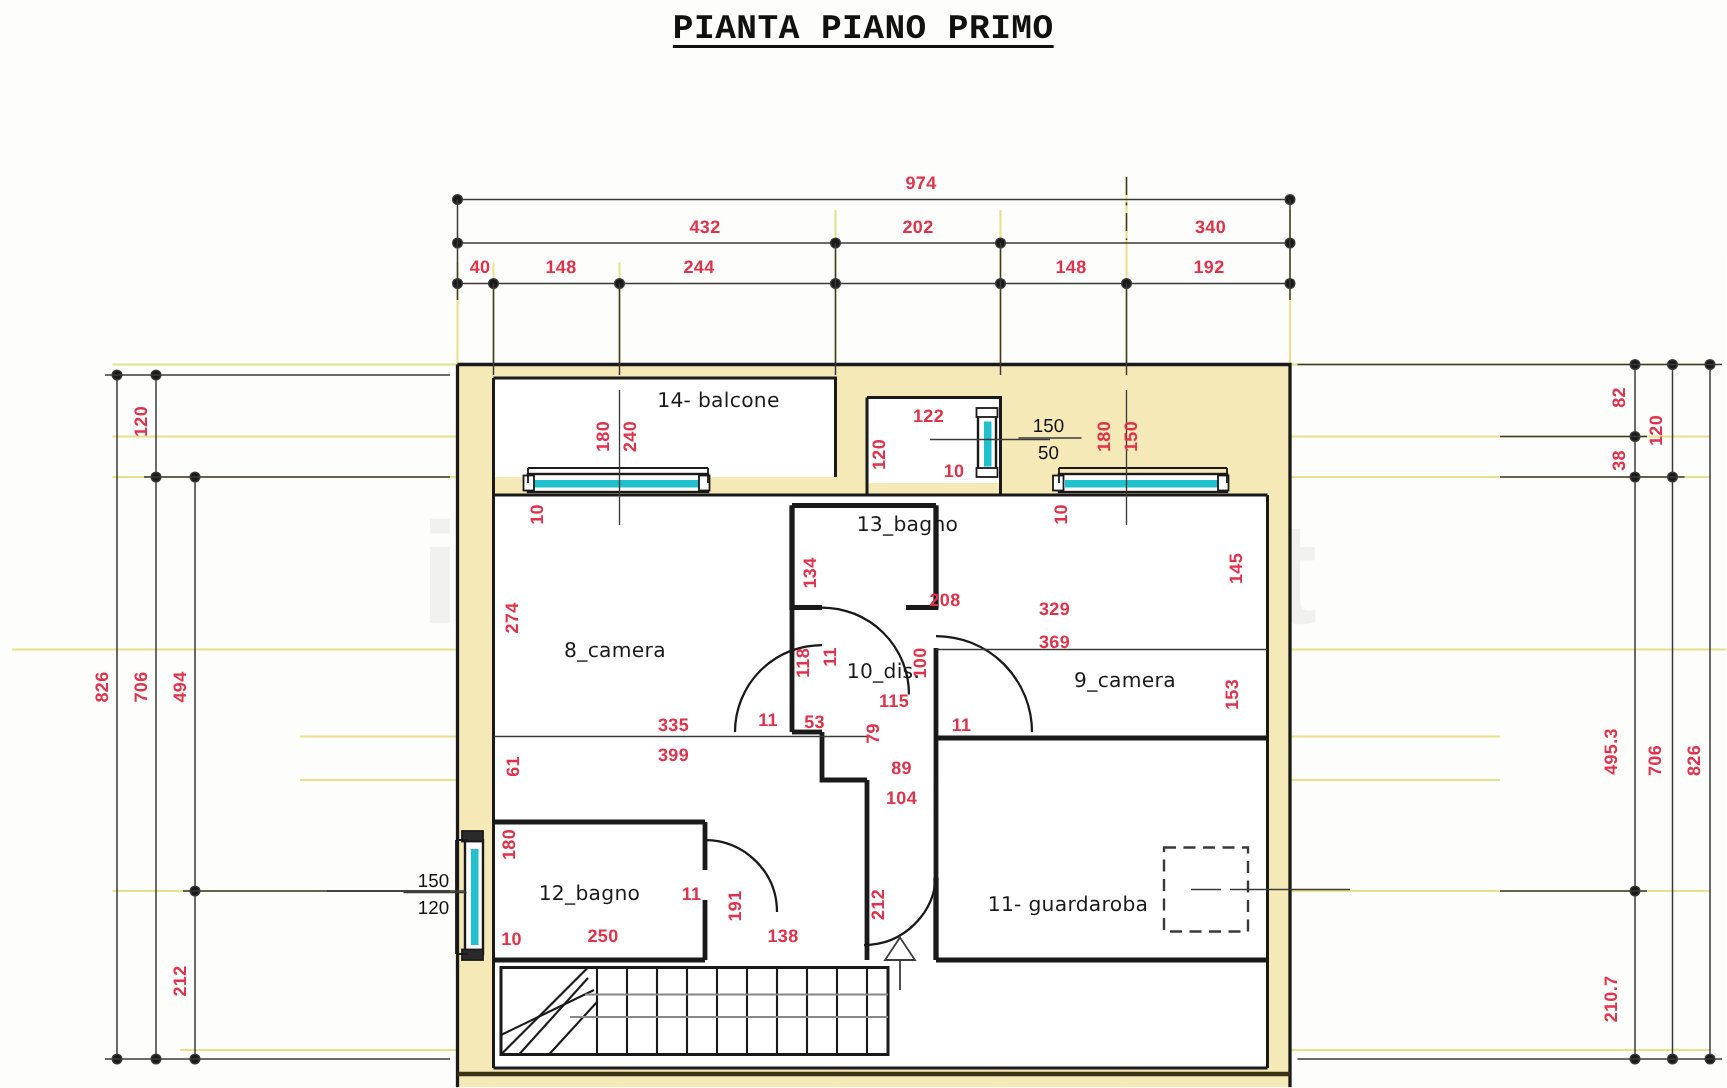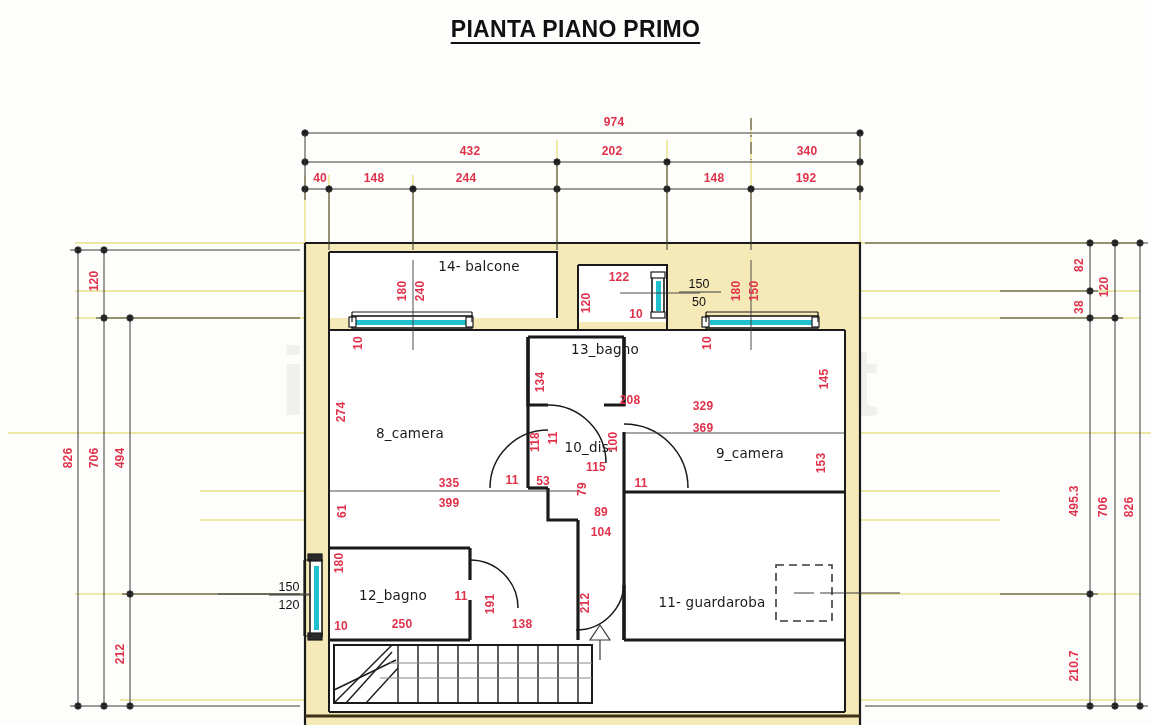--- a/index.html
+++ b/index.html
@@ -7,24 +7,24 @@
   body{
     width:1151px;height:725px;position:relative;overflow:hidden;
     font-family:"Liberation Sans", sans-serif;
     background:#fdfdfb;
   }
   #stage{position:absolute;left:0;top:0;width:1151px;height:725px;}
   #plan-svg{position:absolute;left:0;top:0;}
 
   
   .title{
-    position:absolute;left:0;top:16px;width:1151px;text-align:center;
+    position:absolute;left:0;top:6px;width:1151px;text-align:center;
     font-size:23px;font-weight:bold;color:#111;letter-spacing:.3px;
     text-decoration:underline;text-underline-offset:5px;
-    font-family:Liberation Sans, sans-serif;
+    font-family:Liberation Mono, monospace;
   }
 
   
   text{font-family:"Liberation Sans", sans-serif;}
   .dim{fill:#e0324b;font-size:12px;font-weight:bold;letter-spacing:.2px;}
   .room{fill:#1a1a1a;font-size:13.5px;font-family:"DejaVu Sans", sans-serif;letter-spacing:.2px;}
   .callout{fill:#111;font-size:12.5px;}
   .wm{fill:#ececec;font-size:96px;font-weight:bold;letter-spacing:-2px;}
 </style>
 </head>

